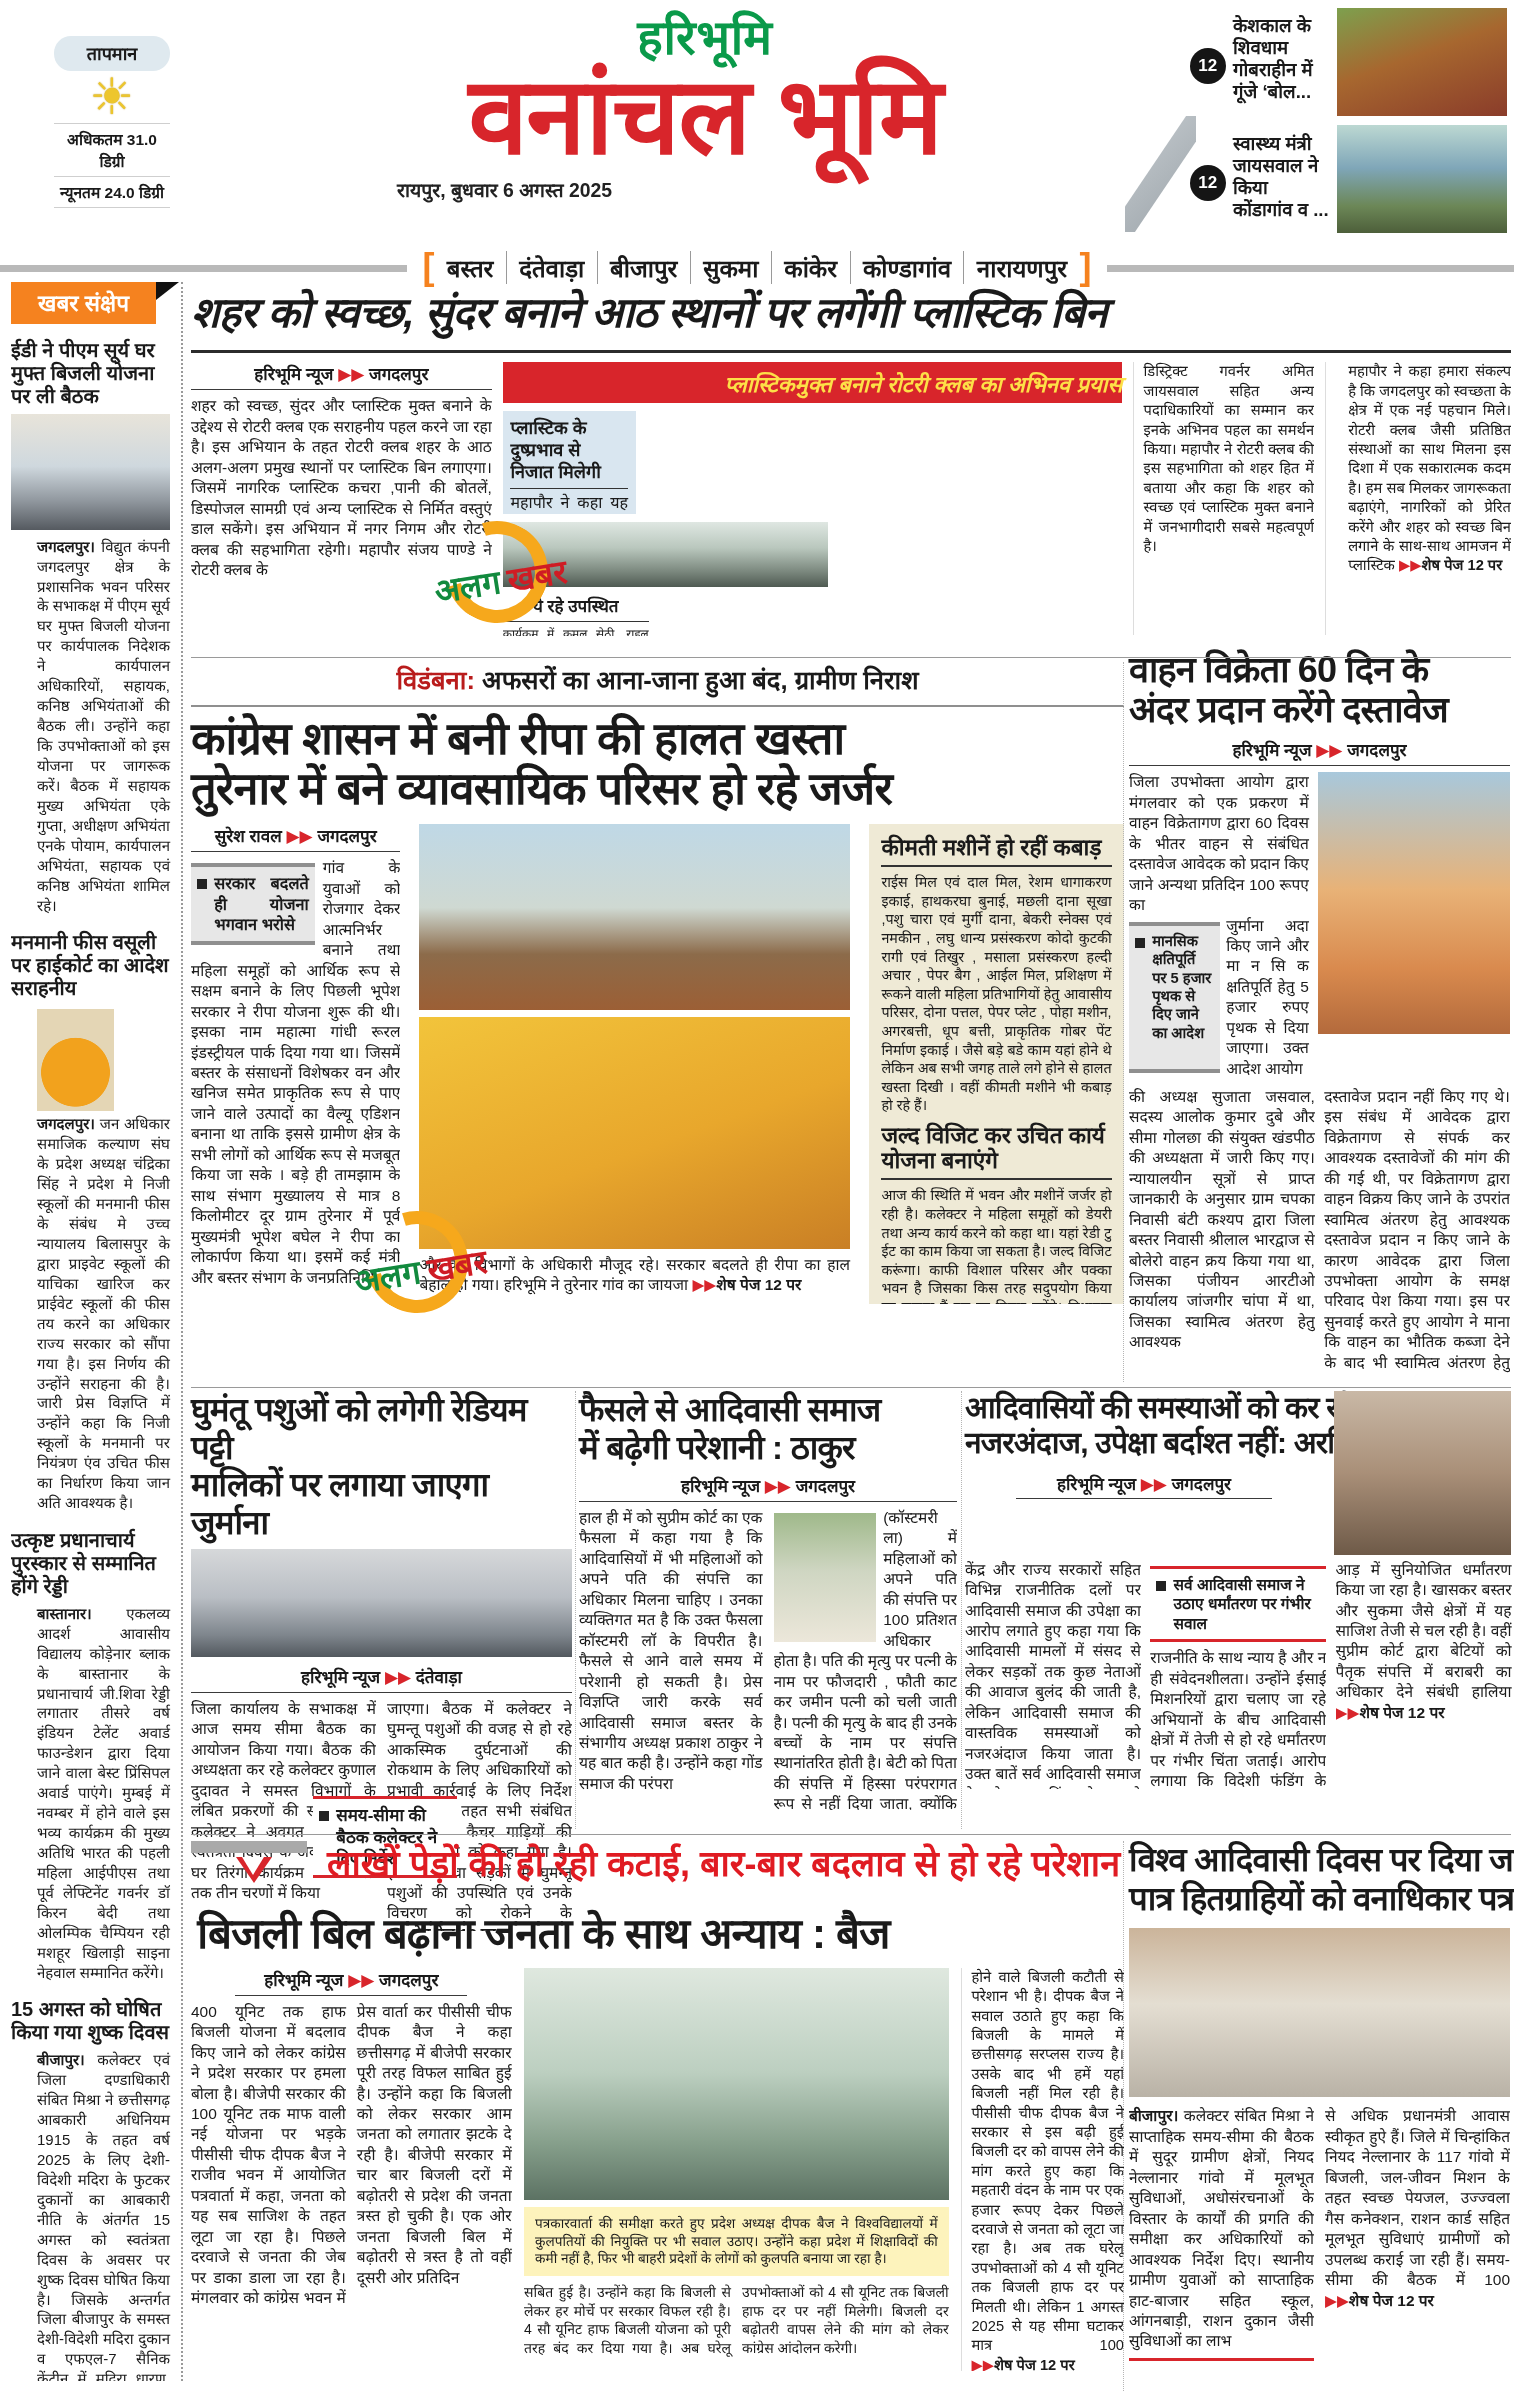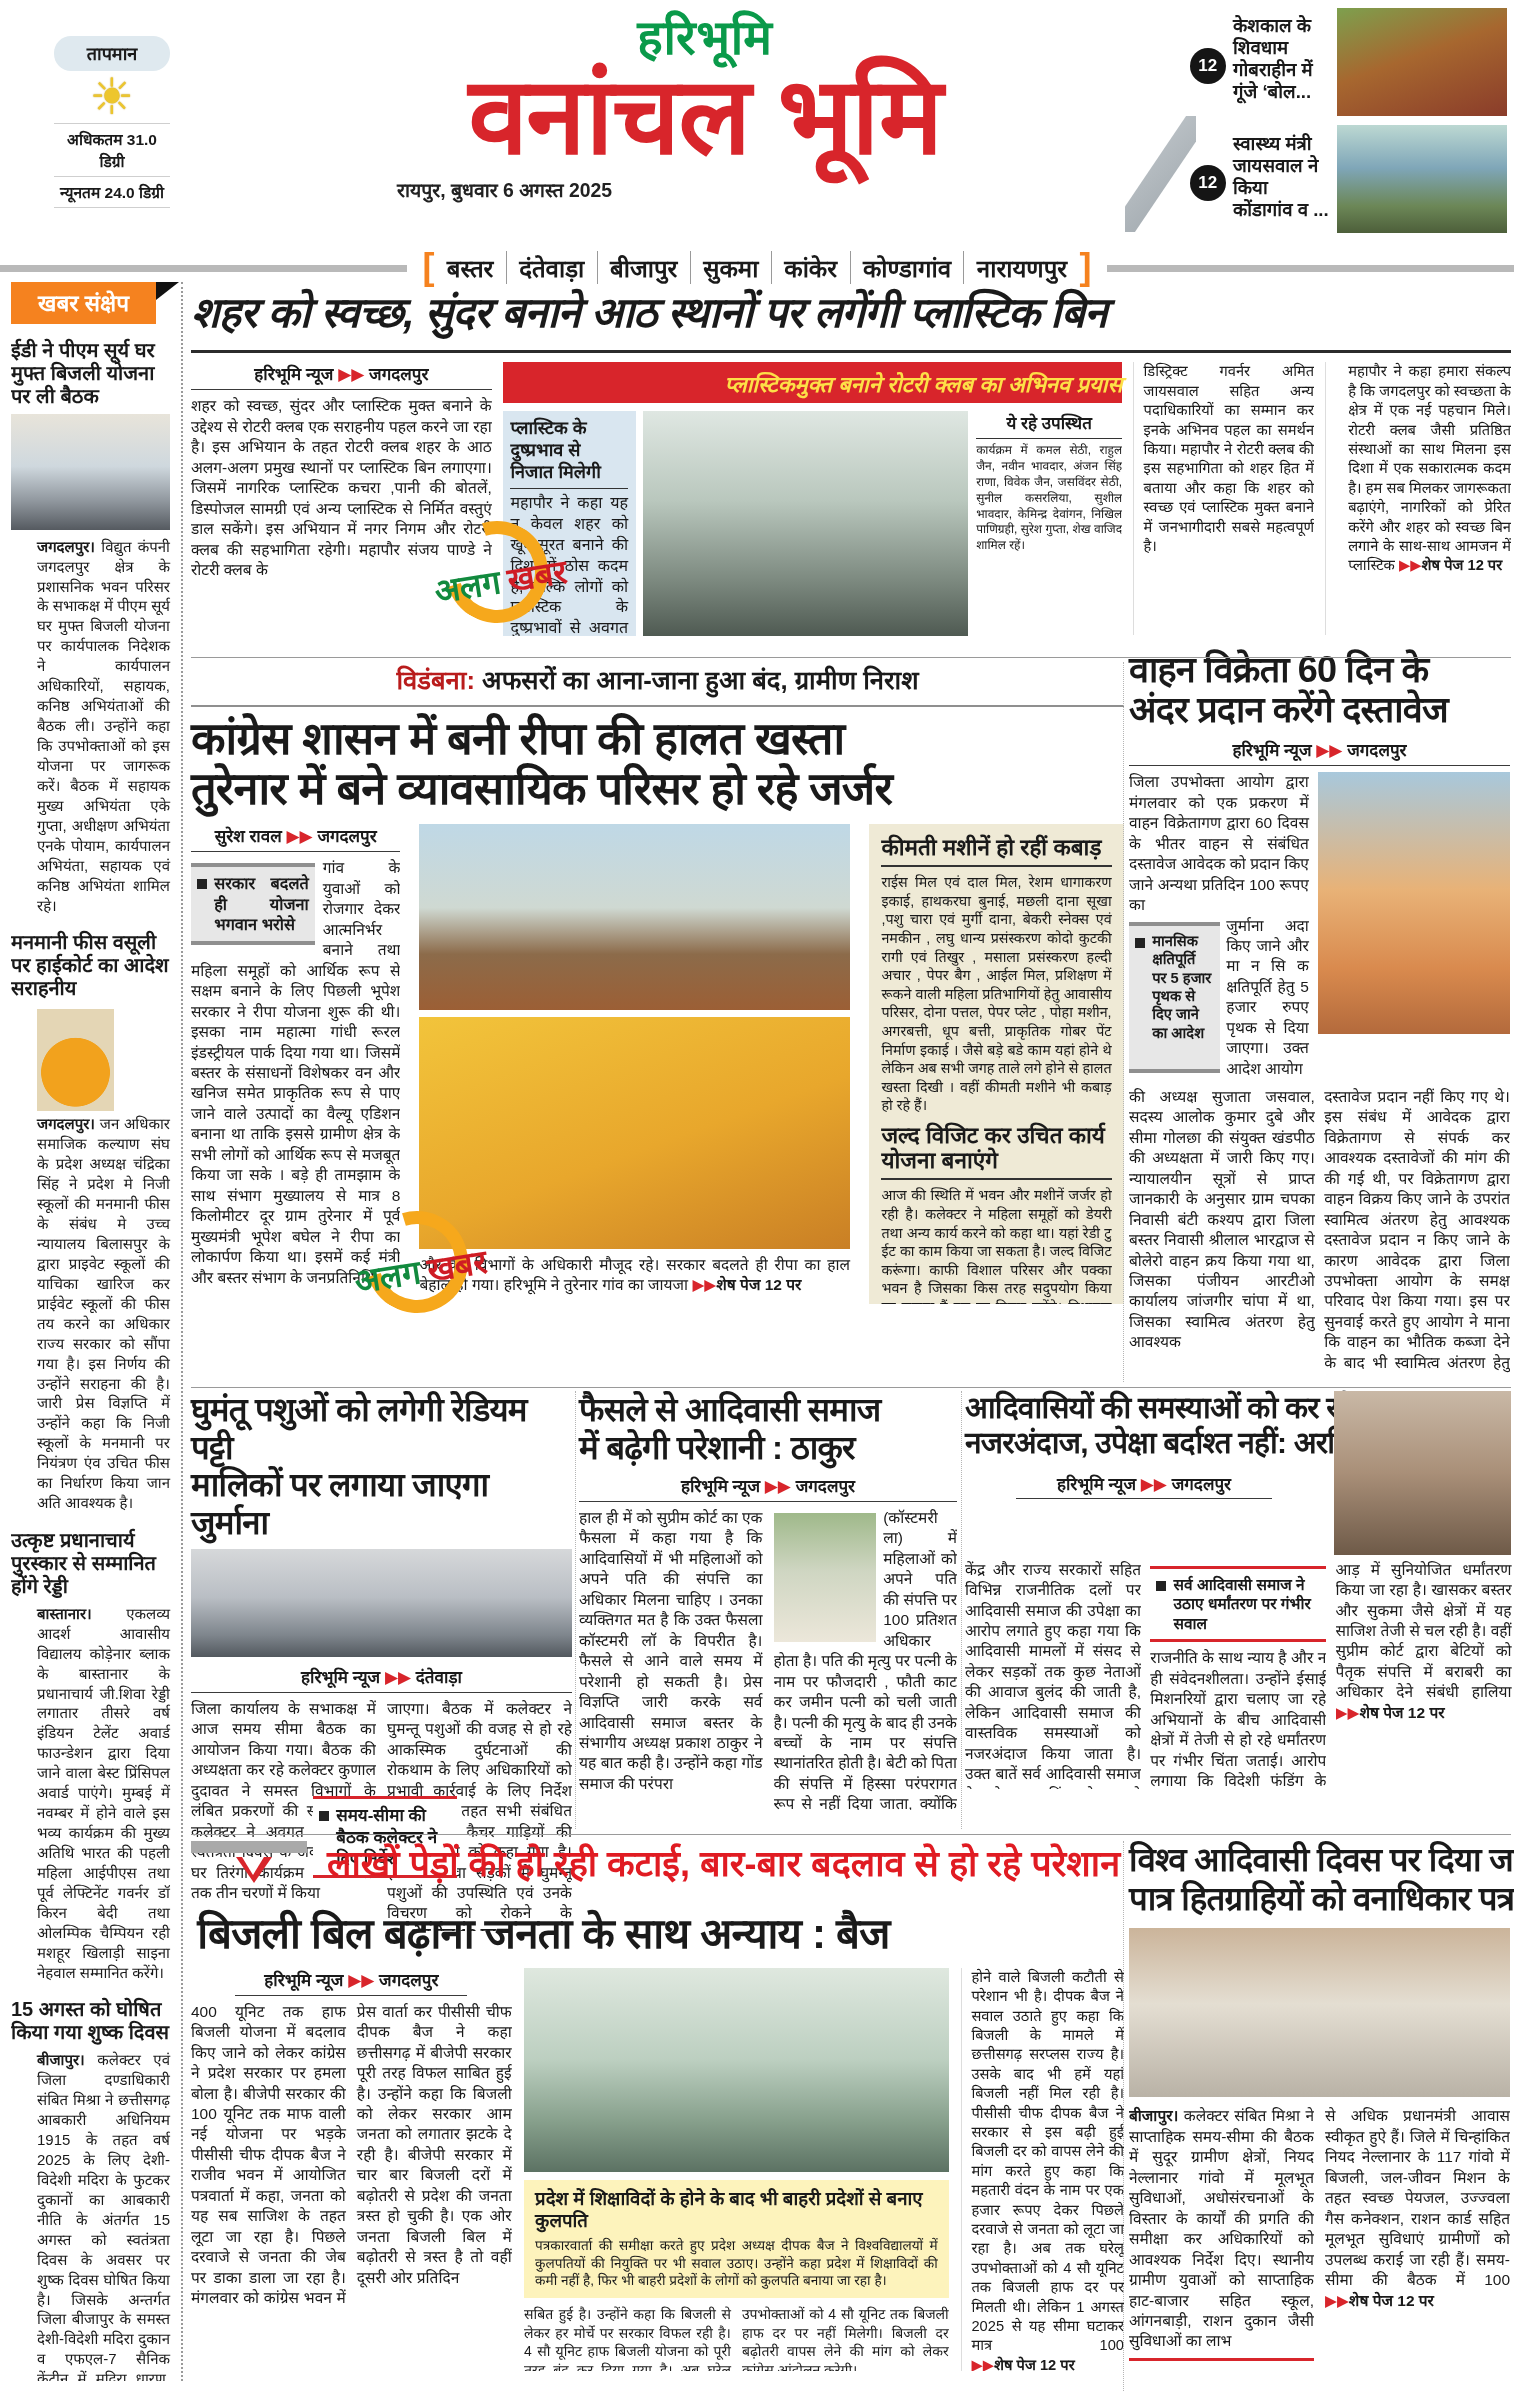--- a/index.html
+++ b/index.html
@@ -78,21 +78,21 @@
   .stamp-w1{color:#128a3e;}.stamp-w2{color:#cf1c24;margin-left:7.7px;}
 
   
   .storyA{left:191px;top:282px;width:1320px;height:376px;}
   .a-headline{font-size:42px;font-weight:900;font-style:italic;white-space:nowrap;
               border-bottom:3.1px solid #2b2b2b;padding-bottom:11px;letter-spacing:-0.8px;}
   .a-grid{display:flex;gap:11px;margin-top:9.3px;height:273px;position:relative;}
   .colA1{width:301px;overflow:hidden;}
   .colA2{width:620px;}
   .banner{background:#d8252b;color:#fde047;font-weight:900;font-size:22px;text-align:right;padding:5.4px 0;font-style:italic;}
-  .a-media{display:flex;gap:7.7px;margin-top:7.7px;height:225px;}
+  .a-media{display:flex;gap:7.7px;margin-top:7.7px;height:225px;flex-direction:column;}
   .bluebox{width:133px;background:#d9e6f0;padding:7.7px 7.7px;overflow:hidden;}
   .bb-title{font-weight:900;font-size:18px;line-height:1.2;border-bottom:1.5px solid #333;padding-bottom:4.6px;margin-bottom:4.6px;}
   .bb-body{font-size:16px;line-height:1.3;text-align:justify;}
   .a-photo{width:325px;height:225px;}
   .present{width:146px;overflow:hidden;}
   .present-title{font-weight:900;font-size:17px;text-align:center;border-bottom:1.5px solid #333;padding-bottom:3.9px;margin-bottom:4.6px;}
   .present-body{font-size:12px;line-height:1.32;text-align:justify;}
   .colA3{width:181px;overflow:hidden;border-left:0.8px solid #ddd;padding-left:9.3px;}
   .colA4{width:186px;overflow:hidden;border-left:0.8px solid #ddd;padding-left:22px;}
   .colA3 .body,.colA4 .body{font-size:14.7px;}
@@ -500,21 +500,20 @@
         <div class="byline">
           <span>हरिभूमि न्यूज</span>
           <span class="arrows">▶▶</span>
           <span>जगदलपुर</span>
         </div>
         <div class="g-2col body">400 यूनिट तक हाफ बिजली योजना में बदलाव किए जाने को लेकर कांग्रेस ने प्रदेश सरकार पर हमला बोला है। बीजेपी सरकार की 100 यूनिट तक माफ वाली नई योजना पर भड़के पीसीसी चीफ दीपक बैज ने राजीव भवन में आयोजित पत्रवार्ता में कहा, जनता को यह सब साजिश के तहत लूटा जा रहा है। पिछले दरवाजे से जनता की जेब पर डाका डाला जा रहा है। मंगलवार को कांग्रेस भवन में प्रेस वार्ता कर पीसीसी चीफ दीपक बैज ने कहा छत्तीसगढ़ में बीजेपी सरकार पूरी तरह विफल साबित हुई है। उन्होंने कहा कि बिजली को लेकर सरकार आम जनता को लगातार झटके दे रही है। बीजेपी सरकार में चार बार बिजली दरों में बढ़ोतरी से प्रदेश की जनता त्रस्त हो चुकी है। एक ओर जनता बिजली बिल में बढ़ोतरी से त्रस्त है तो वहीं दूसरी ओर प्रतिदिन</div>
       </div>
       <div class="colG2">
         <div class="g-photo photo ph-congress"></div>
         <div class="yellow">
-          <div class="yb-title">प्रदेश में शिक्षाविदों के होने के बाद भी बाहरी प्रदेशों से बनाए कुलपति</div>
           <div class="yb-body">पत्रकारवार्ता की समीक्षा करते हुए प्रदेश अध्यक्ष दीपक बैज ने विश्वविद्यालयों में कुलपतियों की नियुक्ति पर भी सवाल उठाए। उन्होंने कहा प्रदेश में शिक्षाविदों की कमी नहीं है, फिर भी बाहरी प्रदेशों के लोगों को कुलपति बनाया जा रहा है।</div>
         </div>
         <div class="g-below body">सबित हुई है। उन्होंने कहा कि बिजली से लेकर हर मोर्चे पर सरकार विफल रही है। 4 सौ यूनिट हाफ बिजली योजना को पूरी तरह बंद कर दिया गया है। अब घरेलू उपभोक्ताओं को 4 सौ यूनिट तक बिजली हाफ दर पर नहीं मिलेगी। बिजली दर बढ़ोतरी वापस लेने की मांग को लेकर कांग्रेस आंदोलन करेगी।</div>
       </div>
       <div class="colG3">
         <div class="body">
           <span>होने वाले बिजली कटौती से परेशान भी है। दीपक बैज ने सवाल उठाते हुए कहा कि बिजली के मामले में छत्तीसगढ़ सरप्लस राज्य है। उसके बाद भी हमें यहां बिजली नहीं मिल रही है। पीसीसी चीफ दीपक बैज ने सरकार से इस बढ़ी हुई बिजली दर को वापस लेने की मांग करते हुए कहा कि महतारी वंदन के नाम पर एक हजार रूपए देकर पिछले दरवाजे से जनता को लूटा जा रहा है। अब तक घरेलू उपभोक्ताओं को 4 सौ यूनिट तक बिजली हाफ दर पर मिलती थी। लेकिन 1 अगस्त 2025 से यह सीमा घटाकर मात्र 100</span>
           <span class="more"><span class="arrows">▶▶</span><span>शेष पेज 12 पर</span></span>
         </div>
       </div>

